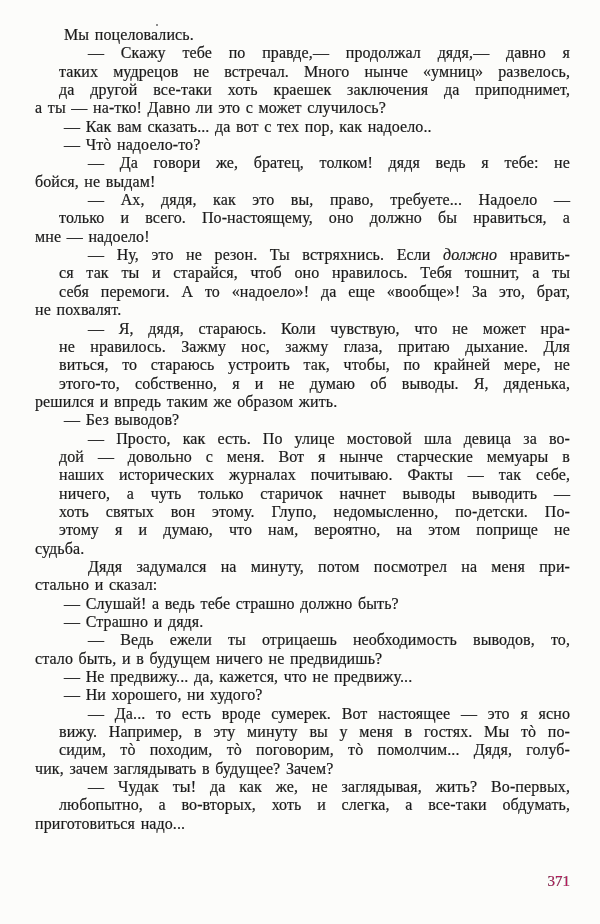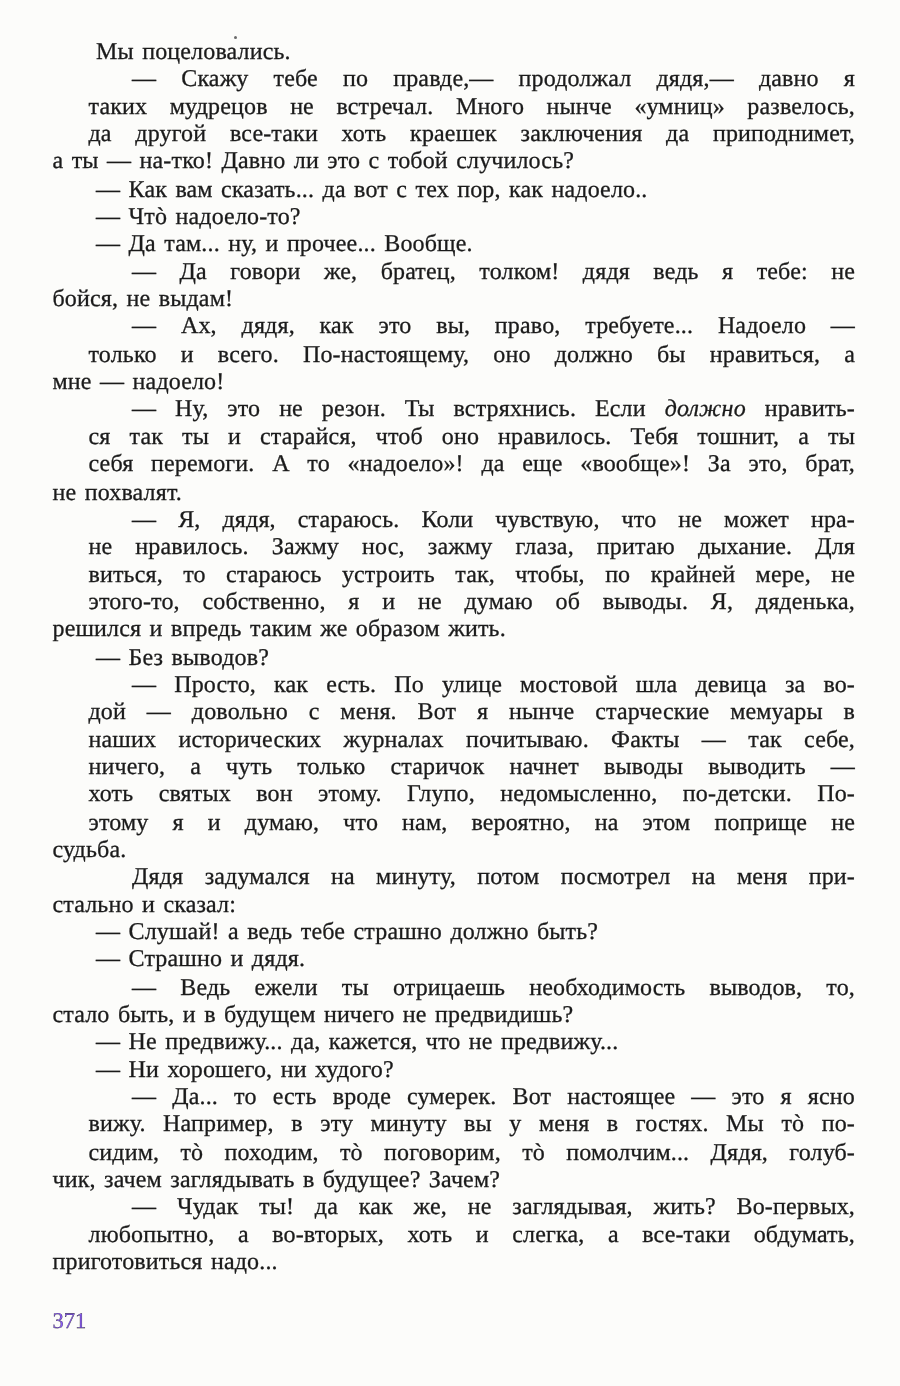--- a/index.html
+++ b/index.html
@@ -32,48 +32,47 @@
     text-align: justify;
     text-align-last: justify;
     margin-left: 24px;
   }
   .line.left { text-align: left; }
   .line.indent { padding-left: 29px; }
   .line i { font-style: italic; }
   .page-number {
     position: absolute;
     left: 35px; top: 873px; width: 535px;
-    text-align: left;
+    text-align: right;
     font-family: "Liberation Serif", "DejaVu Serif", serif;
     font-size: 15px;
-    color: #8b5cf6;
+    color: #be185d;
     -webkit-text-stroke: 0.2px #1b1b1b;
   }
   .ink-speck {
     position: absolute;
     left: 156px; top: 24px;
     width: 2px; height: 2px;
     background: #6a6a6a;
     border-radius: 50%;
   }
 </style>
 </head>
 <body>
 
 <div class="page">
   <div class="ink-speck"></div>
   <div class="text-block">
       <div class="line left indent"><span>Мы поцеловались.</span></div>
       <div class="line justify indent"><span>— Скажу тебе по правде,— продолжал дядя,— давно я</span></div>
       <div class="line justify"><span>таких мудрецов не встречал. Много нынче «умниц» развелось,</span></div>
       <div class="line justify"><span>да другой все-таки хоть краешек заключения да приподнимет,</span></div>
-      <div class="line left"><span>а ты — на-тко! Давно ли это с тобой случилось?</span></div>
+      <div class="line left"><span>а ты — на-тко! Давно ли это с может случилось?</span></div>
       <div class="line left indent"><span>— Как вам сказать... да вот с тех пор, как надоело..</span></div>
       <div class="line left indent"><span>— Чтò надоело-то?</span></div>
-      <div class="line left indent"><span>— Да там... ну, и прочее... Вообще.</span></div>
       <div class="line justify indent"><span>— Да говори же, братец, толком! дядя ведь я тебе: не</span></div>
       <div class="line left"><span>бойся, не выдам!</span></div>
       <div class="line justify indent"><span>— Ах, дядя, как это вы, право, требуете... Надоело —</span></div>
       <div class="line justify"><span>только и всего. По-настоящему, оно должно бы нравиться, а</span></div>
       <div class="line left"><span>мне — надоело!</span></div>
       <div class="line justify indent"><span>— Ну, это не резон. Ты встряхнись. Если </span><i>должно</i><span> нравить-</span></div>
       <div class="line justify"><span>ся так ты и старайся, чтоб оно нравилось. Тебя тошнит, а ты</span></div>
       <div class="line justify"><span>себя перемоги. А то «надоело»! да еще «вообще»! За это, брат,</span></div>
       <div class="line left"><span>не похвалят.</span></div>
       <div class="line justify indent"><span>— Я, дядя, стараюсь. Коли чувствую, что не может нра-</span></div>

